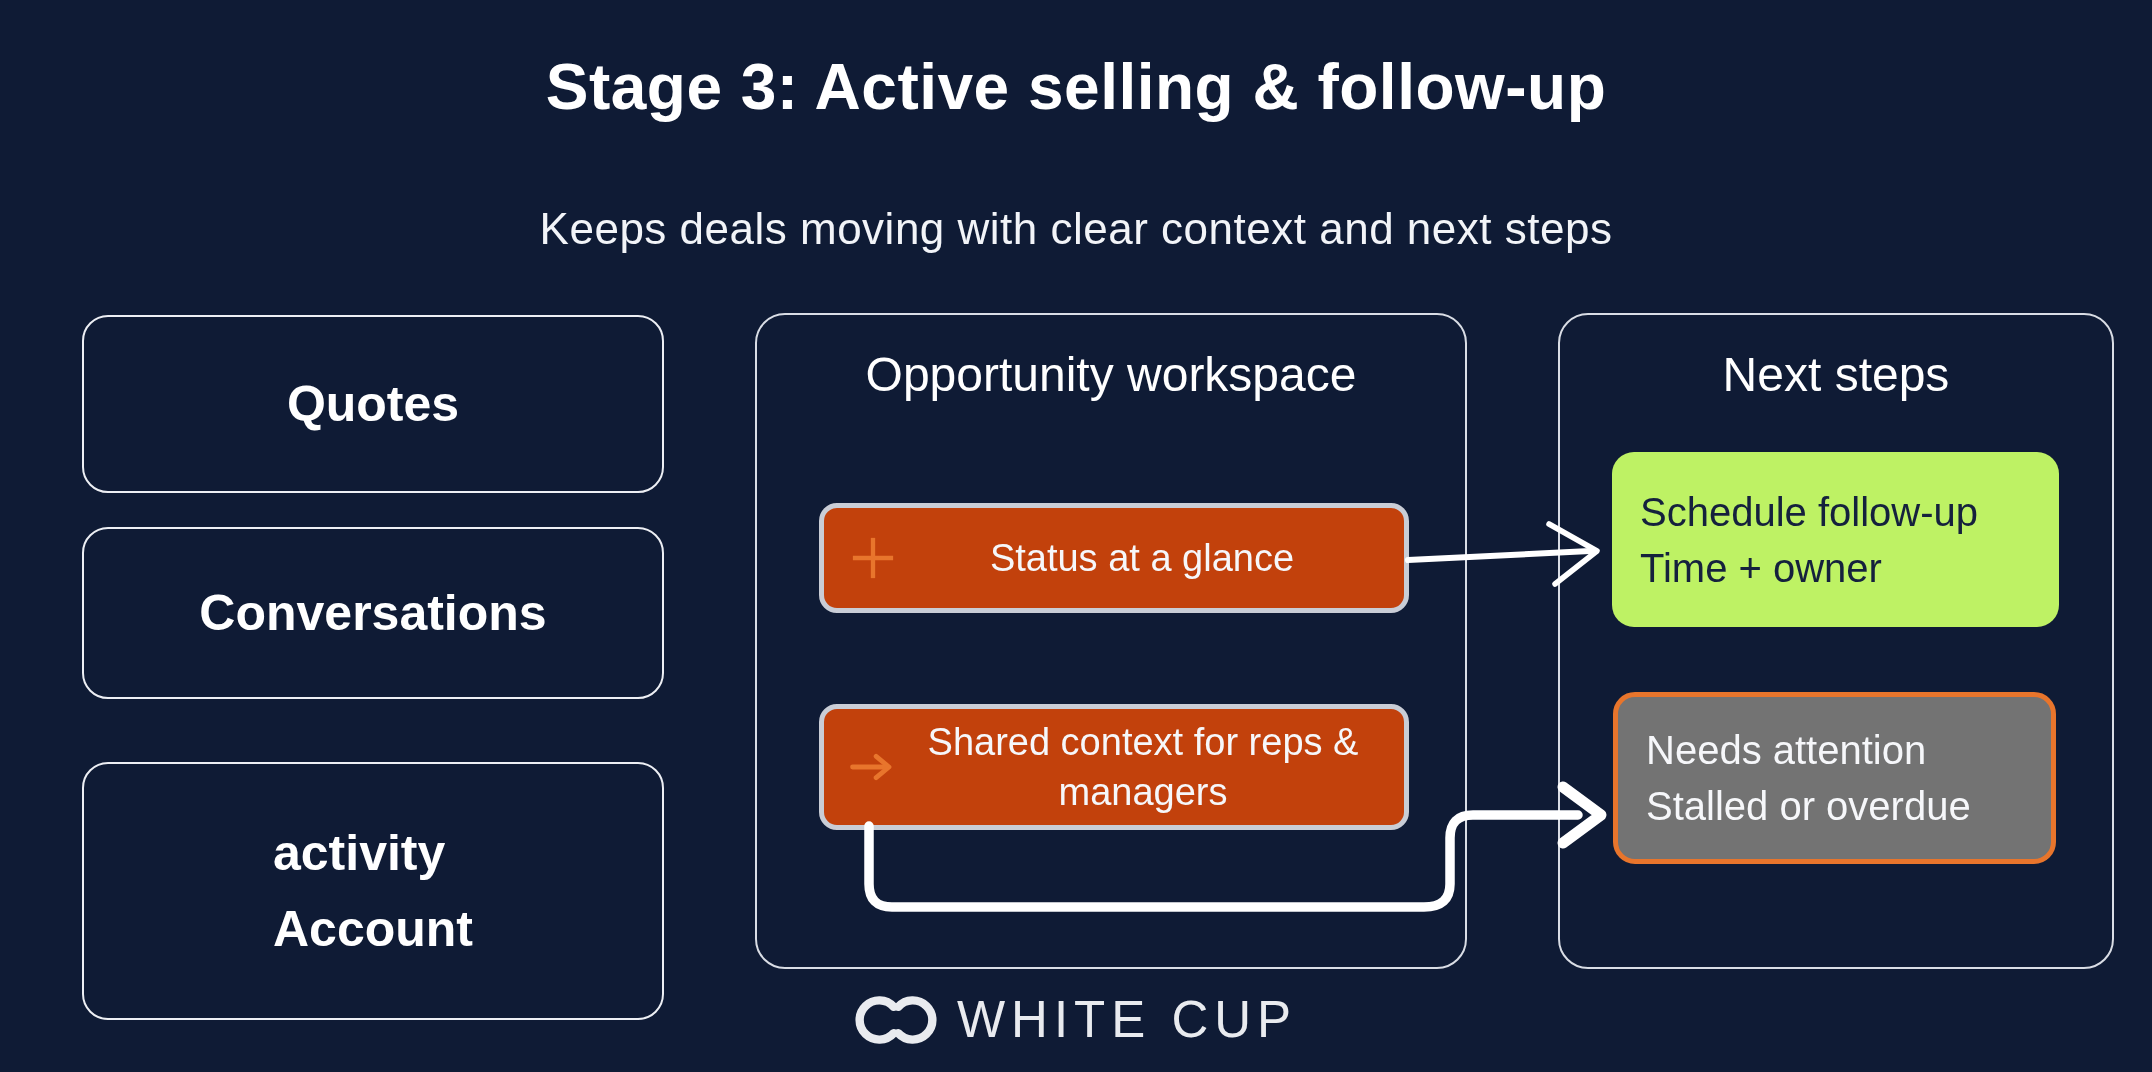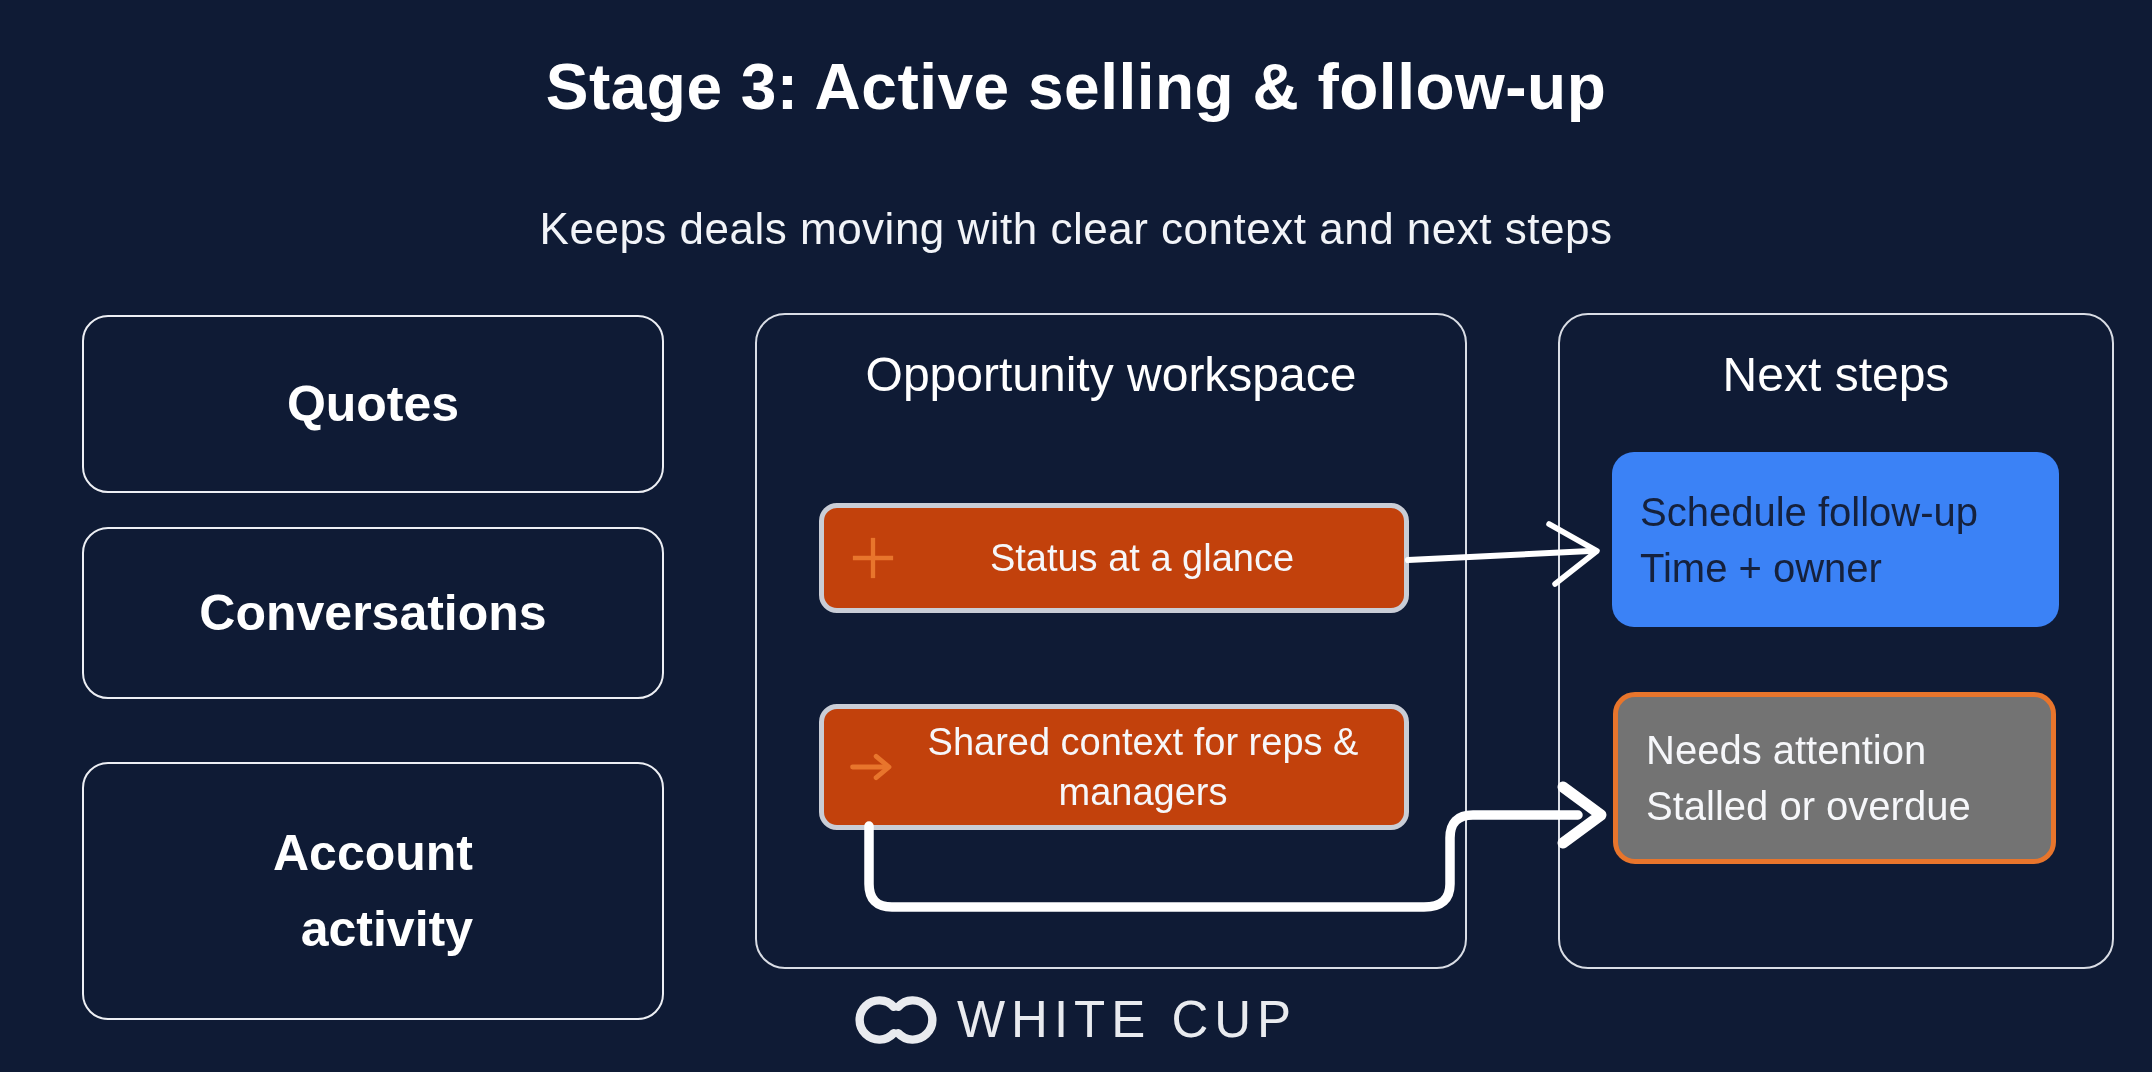--- a/index.html
+++ b/index.html
@@ -17,21 +17,21 @@
     position:absolute;top:200px;left:0;right:0;margin:4px;
     text-align:center;font-size:44px;font-weight:400;color:#F2F4F8;letter-spacing:.5px;
   }
   
   .lbox{
     position:absolute;left:82px;width:582px;
     border:2px solid #EDEFF4;border-radius:26px;
     display:flex;align-items:center;justify-content:center;
     background:#0F1B35;box-sizing:border-box;
   }
-  .lbox .lbl{font-size:50px;font-weight:600;text-align:right;line-height:76px;}
+  .lbox .lbl{font-size:50px;font-weight:600;text-align:left;line-height:76px;}
   .lbl span{display:block;}
   
   .outer{
     position:absolute;top:313px;height:656px;
     border:2px solid #D9DDE5;border-radius:30px;
     background:#0F1B35;box-sizing:border-box;
   }
   .outer-title{
     position:absolute;top:32px;left:0;right:0;
     text-align:center;font-size:48px;font-weight:400;color:#FFFFFF;
@@ -45,21 +45,21 @@
   }
   .inner .txt{flex:1;text-align:center;font-size:38px;font-weight:400;line-height:50px;color:#F6F7FA;}
   .inner .ic{flex:0 0 auto;margin-right:10px;display:flex;align-items:center;}
   
   .card{
     position:absolute;box-sizing:border-box;border-radius:22px;
     display:flex;flex-direction:column;justify-content:center;
     padding-left:28px;padding-right:10px;font-size:40px;line-height:56px;
   }
   .card span{display:block;}
-  .card.white-filled{background:#3b82f6;color:#15213D;border:none;}
+  .card.white-filled{background:#bef264;color:#15213D;border:none;}
   .card.orange-outline{background:#737373;color:#F6F7FA;border:5px solid #E8752C;}
   
   .overlay{position:absolute;left:0;top:0;pointer-events:none;}
   
   .footer{
     position:absolute;top:990px;left:0;right:0;
     display:flex;align-items:center;justify-content:center;gap:20px;
   }
   .brand-text{
     font-size:51px;font-weight:400;letter-spacing:6px;color:#E9EBEF;
@@ -80,22 +80,22 @@
     </div>
   </div>
   <div class="lbox" style="top:527px;height:172px;">
     <div class="lbl">
       <span>Conversations</span>
       <span></span>
     </div>
   </div>
   <div class="lbox" style="top:762px;height:258px;">
     <div class="lbl">
+      <span>activity</span>
       <span>Account</span>
-      <span>activity</span>
     </div>
   </div>
 
   <div class="outer" style="left:755px;width:712px;">
     <div class="outer-title">Opportunity workspace</div>
 
     <div class="inner" style="top:188px;height:110px;">
       <span class="ic">
         <svg width="46" height="46" viewBox="0 0 48 48" fill="none" stroke="#E8752C" stroke-width="4.5" stroke-linecap="butt">
           <line x1="24" y1="3" x2="24" y2="45"></line>

